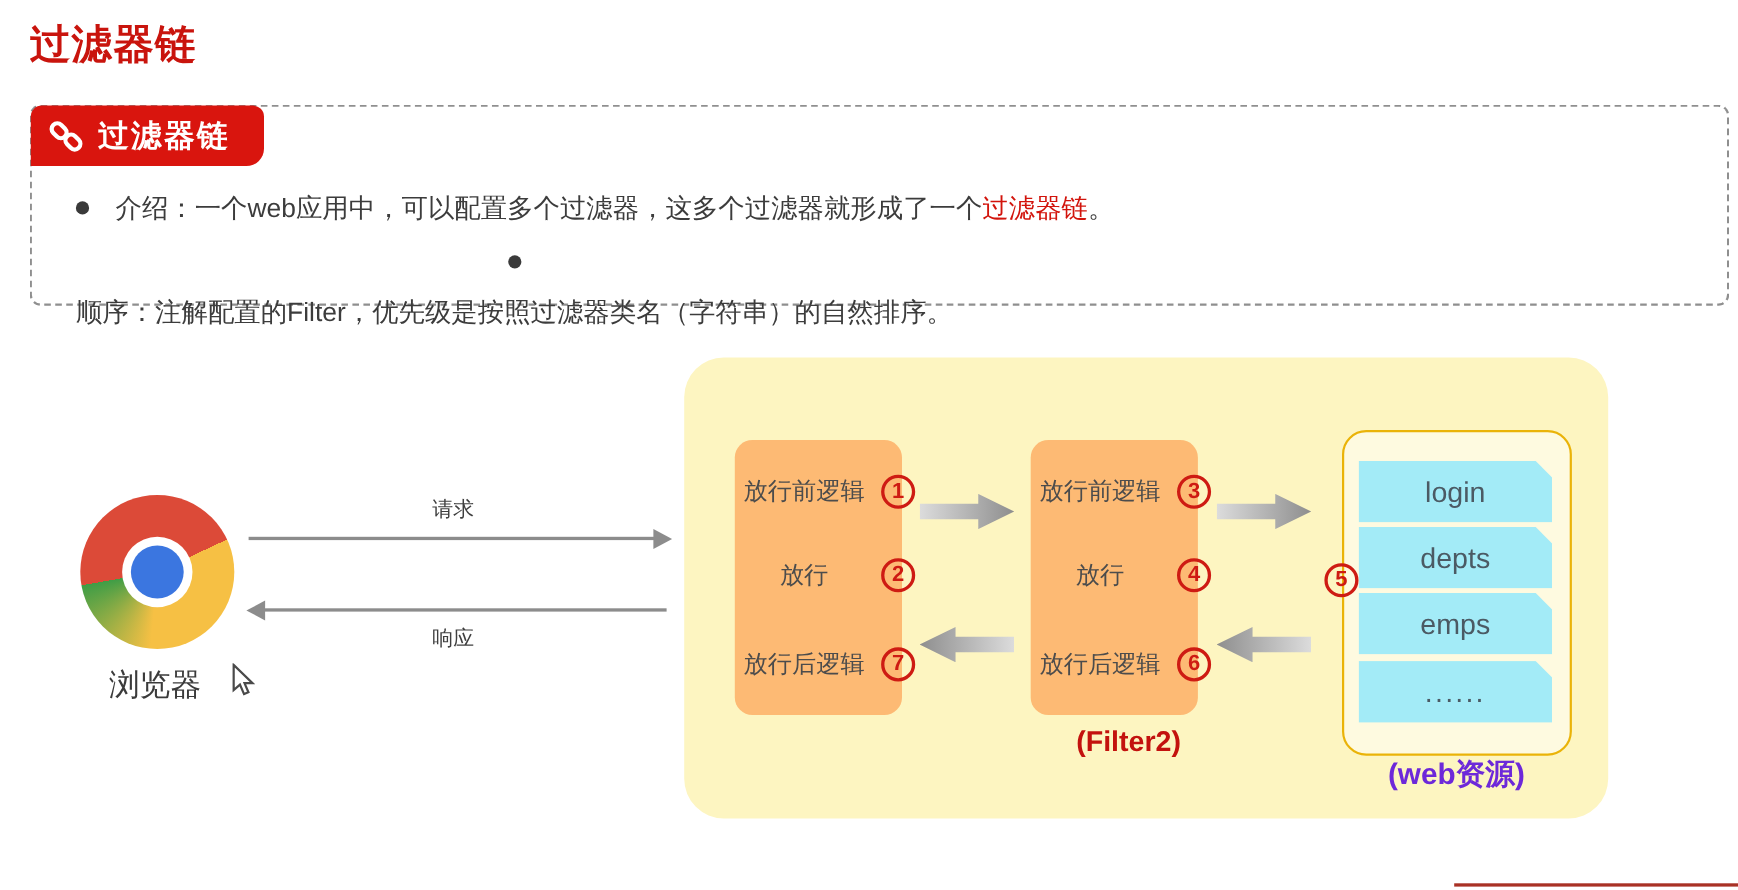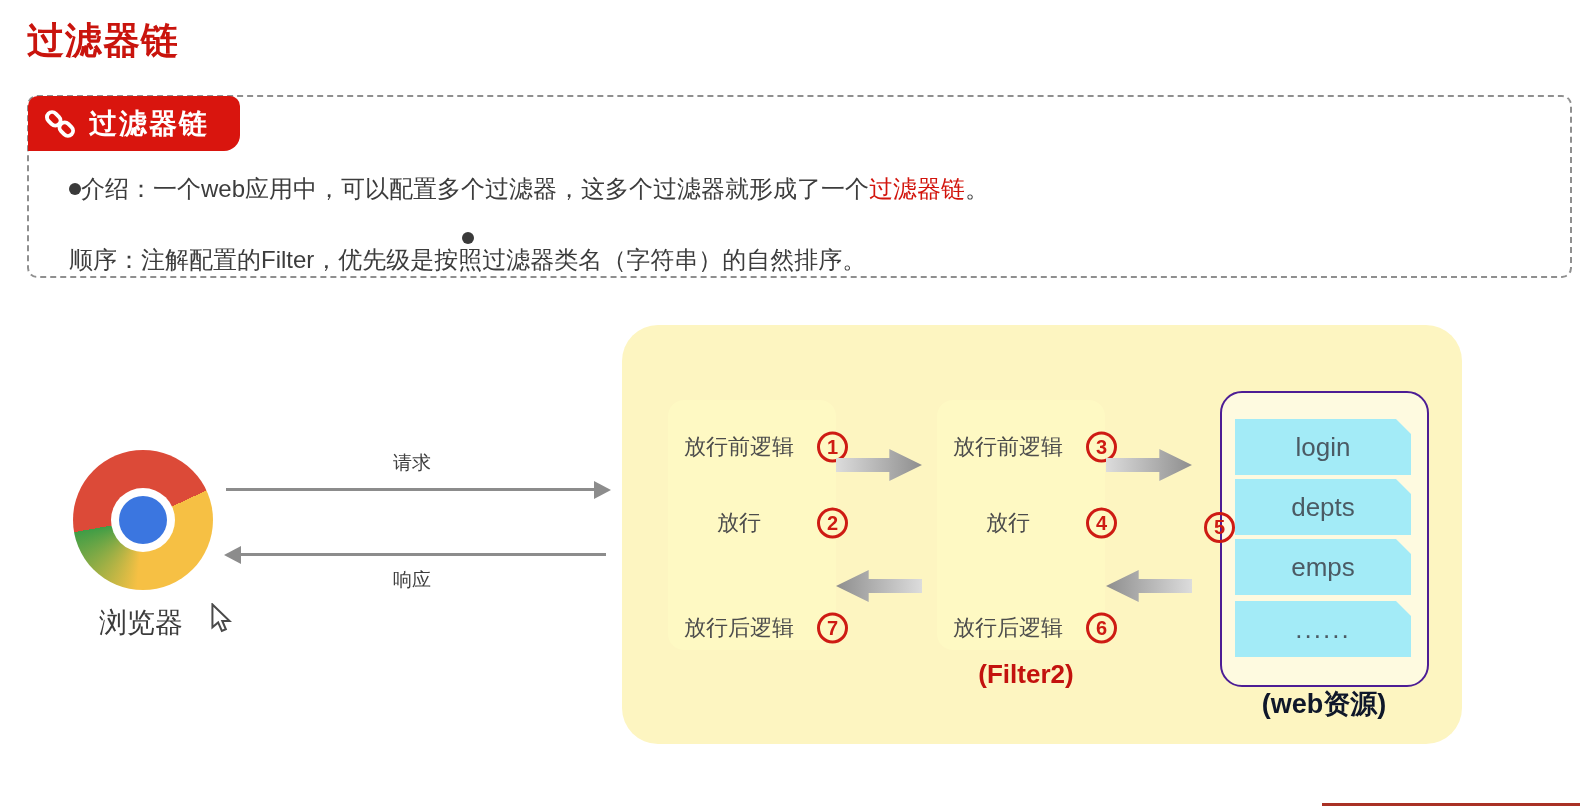--- a/index.html
+++ b/index.html
@@ -11,21 +11,21 @@
               color:#c9140d;letter-spacing:1px;}
 
   
   .intro-panel{position:absolute;left:27px;top:95px;width:1545px;height:183px;
                border:2px dashed #8f8f8f;border-radius:10px;box-sizing:border-box;}
   .badge{position:absolute;left:-1px;top:-1px;height:55px;min-width:212px;box-sizing:border-box;
          background:#d9150e;border-radius:10px 10px 16px 0;display:flex;align-items:center;
          gap:13px;padding:0 26px 0 16px;}
   .badge .icon{width:32px;height:32px;display:flex;}
   .badge .blabel{color:#ffffff;font-size:28px;font-weight:bold;letter-spacing:2px;}
-  .bullet{position:absolute;left:40px;display:flex;align-items:center;}
+  .bullet{position:absolute;left:40px;display:flex;align-items:center;gap:24px;}
   .bullet.b1{top:76px;}
   .bullet.b2{top:135px;flex-direction:column;}
   .bullet .dot{width:12px;height:12px;border-radius:50%;background:#3a3a3a;flex:0 0 auto;}
   .bullet .btext{font-size:24px;color:#3c3c3c;white-space:nowrap;}
   .bullet .hl{color:#d2140c;}
 
   
   .chrome{position:absolute;left:73px;top:450px;width:140px;height:140px;border-radius:50%;
           background:conic-gradient(from -100deg,#dc4a38 0 165deg,#f6c044 0 285deg,#3f9d46 360deg);}
   .chrome .white{position:absolute;left:50%;top:50%;width:64px;height:64px;margin:-32px 0 0 -32px;
@@ -48,44 +48,44 @@
   .req-label{left:352px;top:450px;}
   .res-label{left:352px;top:567px;}
 
   
   .server-panel{position:absolute;left:622px;top:325px;width:840px;height:419px;
                 background:#fdf5c1;border-radius:36px;}
   .server-label{position:absolute;left:900px;top:762px;width:200px;text-align:center;
                 font-size:27px;color:#3e3e3e;}
 
   
-  .filter-box{position:absolute;top:400px;width:152px;height:250px;background:#fef9c3;border-radius:16px;padding-left:16px;}
+  .filter-box{position:absolute;top:400px;width:152px;height:250px;background:#fdba74;border-radius:16px;}
   .f1{left:668px;} .f2{left:937px;}
   .frow{position:absolute;left:6px;right:0;height:36px;}
-  .frow.r1{top:29px;} .frow.r2{top:105px;} .frow.r3{top:186px;margin-top:24px;}
+  .frow.r1{top:29px;} .frow.r2{top:105px;} .frow.r3{top:186px;}
   .frow .flabel{position:absolute;left:0;right:32px;top:50%;transform:translateY(-50%);
                 text-align:center;font-size:22px;color:#4c4c4c;white-space:nowrap;}
   .numc{box-sizing:border-box;width:31px;height:31px;border:3px solid #ce1b13;border-radius:50%;
         color:#ce1b13;font-size:20px;font-weight:bold;display:flex;align-items:center;justify-content:center;
         background:transparent;}
   .frow .numc{position:absolute;right:-12px;top:50%;transform:translateY(-50%);}
   .filter-caption{position:absolute;top:659px;width:200px;text-align:center;font-size:26px;
                   font-weight:bold;color:#c3120e;}
   .cap1{left:644px;} .cap2{left:926px;}
 
   
   .res-box{position:absolute;left:1220px;top:391px;width:209px;height:296px;box-sizing:border-box;
-           border:2px solid #4c1d95;border-radius:22px;background:rgba(255,255,255,0.5);}
+           border:2px solid #eab308;border-radius:22px;background:rgba(255,255,255,0.5);}
   .res-item{position:absolute;left:13px;width:176px;height:56px;background:#a3ebf7;
             display:flex;align-items:center;justify-content:center;font-size:26px;color:#4b5a64;
             clip-path:polygon(0 0,calc(100% - 15px) 0,100% 15px,100% 100%,0 100%);}
   .ri1{top:26px;} .ri2{top:86px;} .ri3{top:146px;} .ri4{top:208px;letter-spacing:2px;}
   .step5{position:absolute;left:1204px;top:512px;}
   .res-caption{position:absolute;left:1224px;top:686px;width:200px;text-align:center;
-               font-size:27px;font-weight:bold;color:#0f172a;}
+               font-size:27px;font-weight:bold;color:#6d28d9;}
 
   
   .block-arrow{position:absolute;width:86px;height:32px;}
   .block-arrow.right{background:linear-gradient(90deg,#dcdcdc,#8e8e8e);
       clip-path:polygon(0 28%,62% 28%,62% 0,100% 50%,62% 100%,62% 72%,0 72%);}
   .block-arrow.left{background:linear-gradient(270deg,#dcdcdc,#8e8e8e);
       clip-path:polygon(100% 28%,38% 28%,38% 0,0 50%,38% 100%,38% 72%,100% 72%);}
   .arrA{left:836px;top:449px;} .arrB{left:1106px;top:449px;}
   .arrC{left:1106px;top:570px;} .arrD{left:836px;top:570px;}
 

